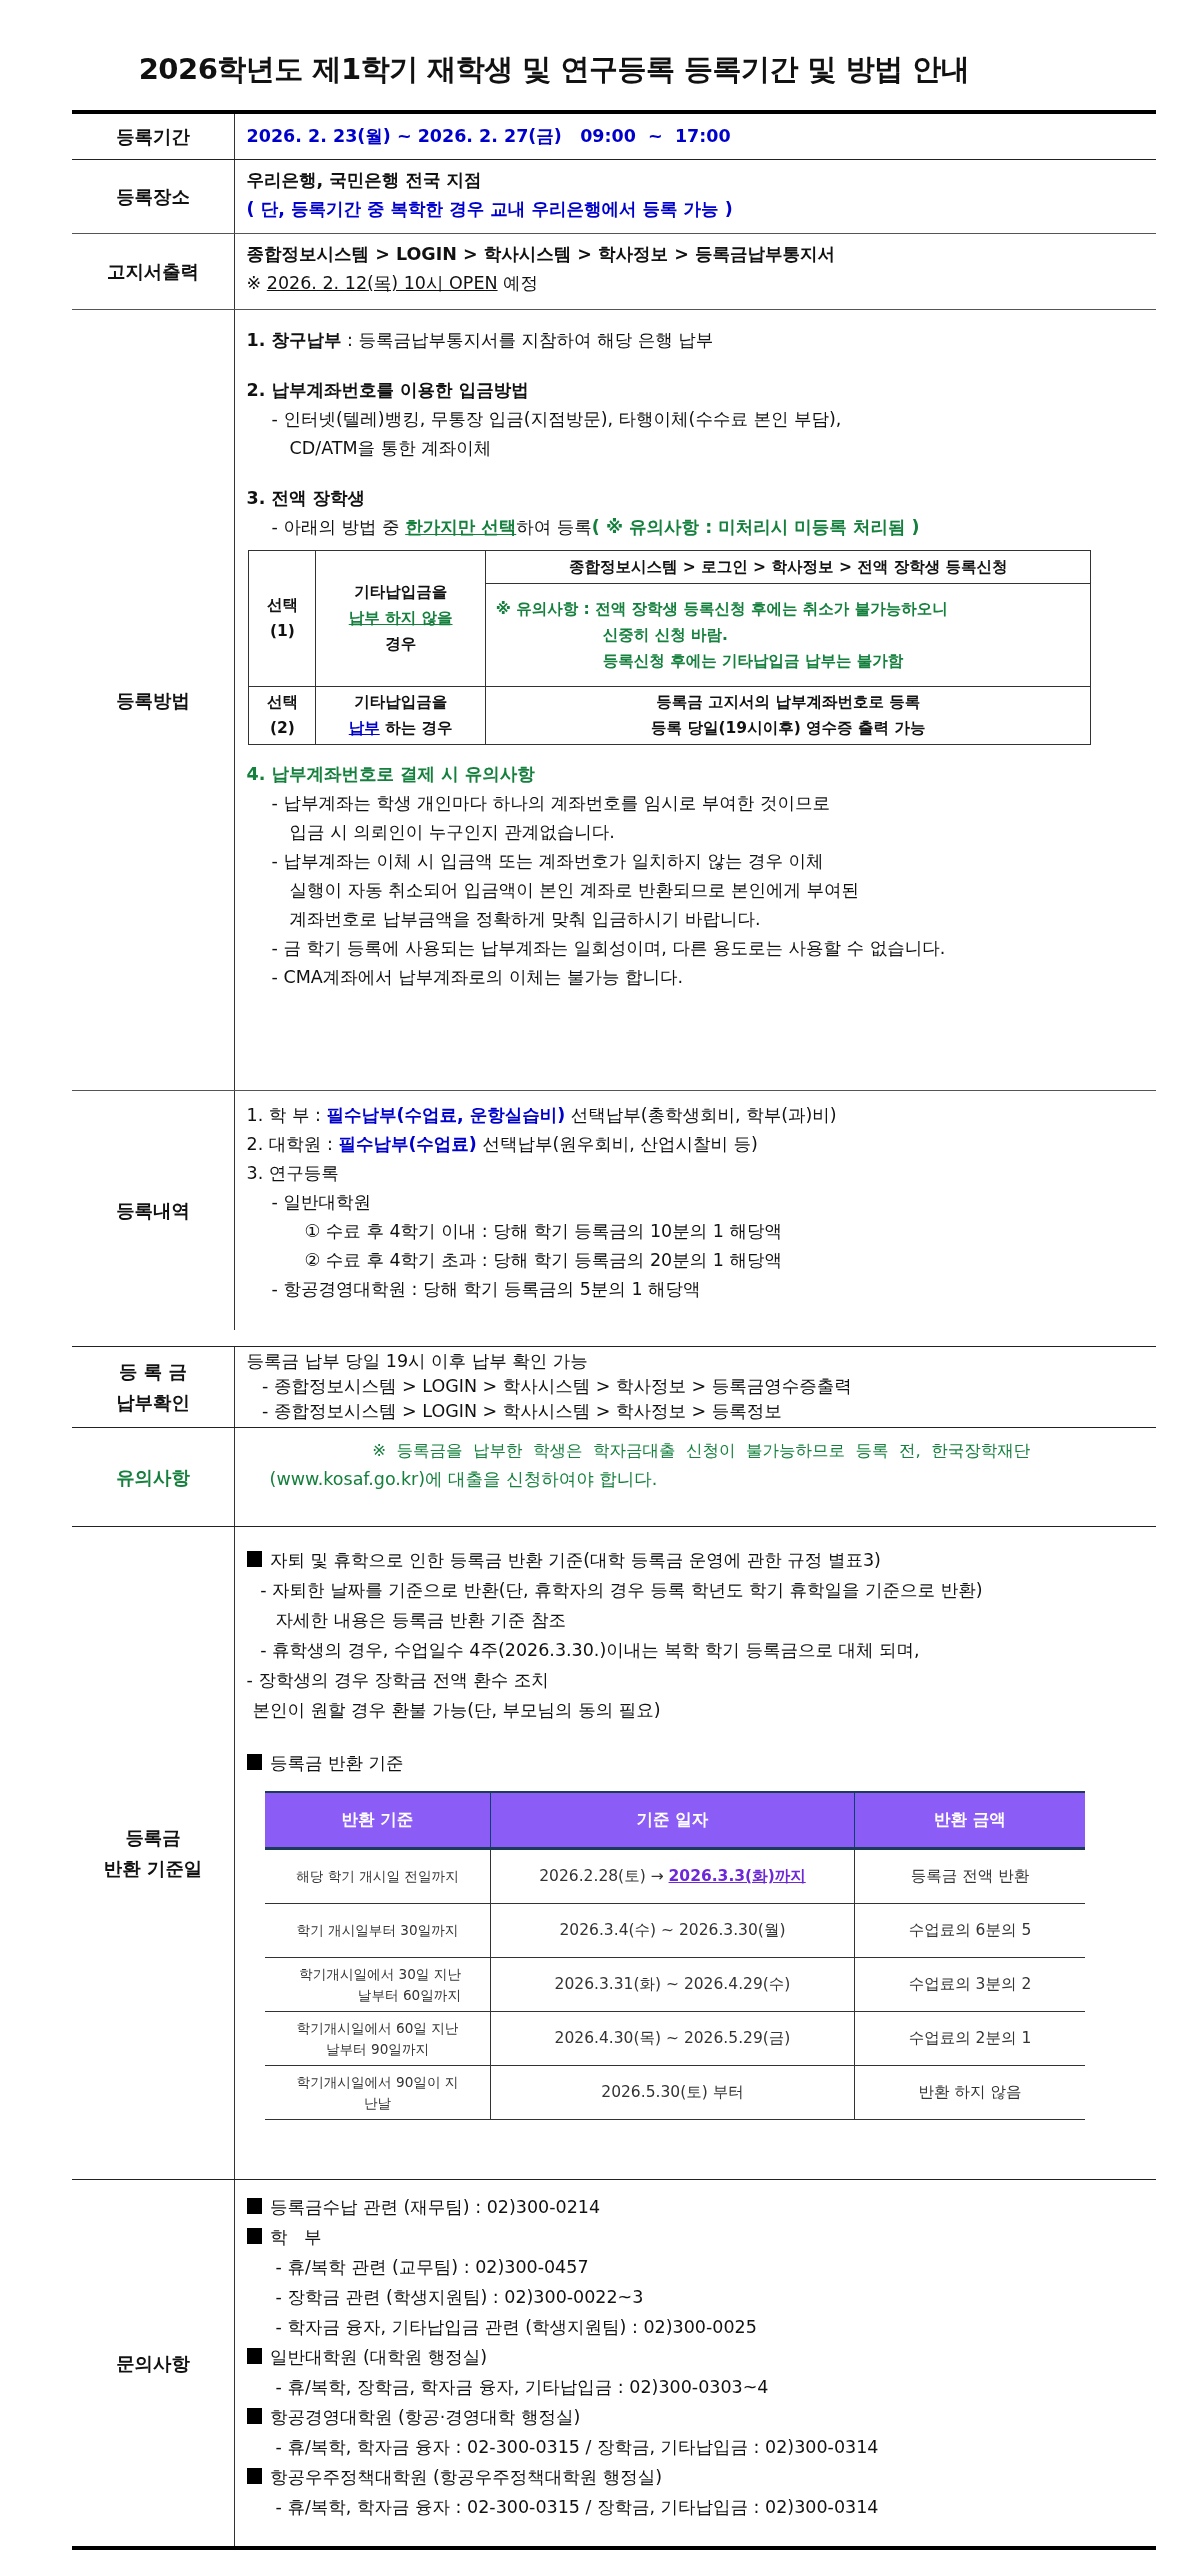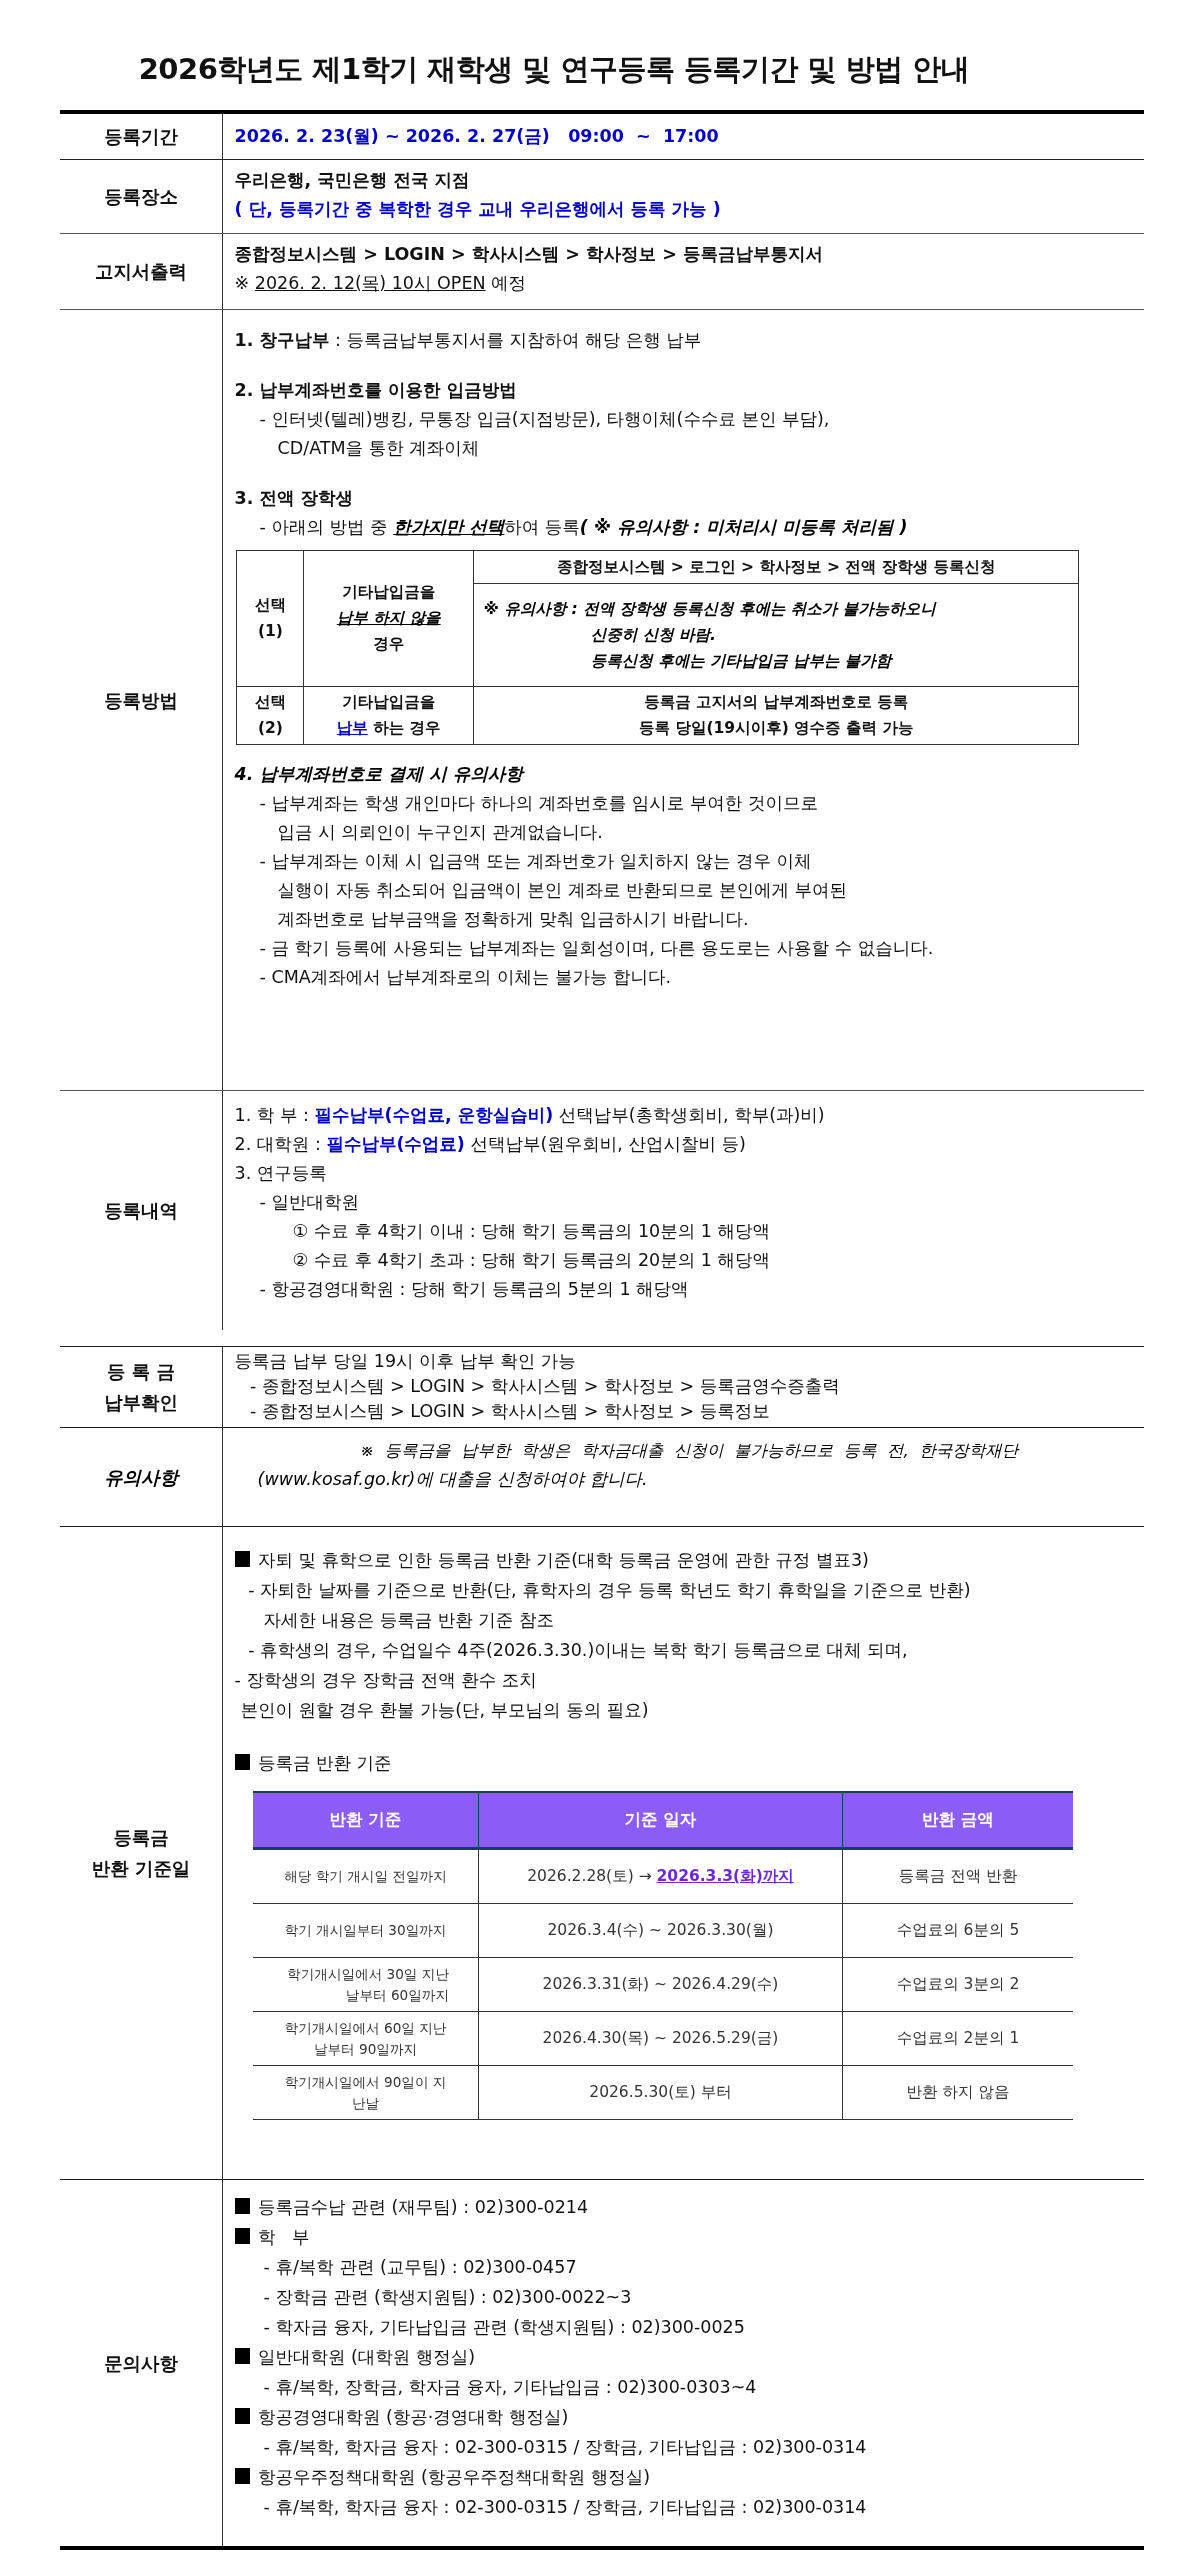--- a/index.html
+++ b/index.html
@@ -1,25 +1,25 @@
 <!DOCTYPE html>
 <html><head>
 <meta charset="utf-8">
 <style>
   html, body { margin:0; padding:0; background:#ffffff; }
   body { width:1202px; height:2576px; position:relative; font-family:"DejaVu Sans", "Liberation Sans", sans-serif; color:#111; overflow:hidden; }
   .title { position:absolute; left:0; width:1108px; top:50px; text-align:center; font-size:29px; font-weight:bold; letter-spacing:-0.5px; }
-  .main { position:absolute; left:60px; top:110px; width:1084px; border-top:4.8px solid #000; border-bottom:4.8px solid #000; }
+  .main { position:absolute; left:72px; top:110px; width:1084px; border-top:4.8px solid #000; border-bottom:4.8px solid #000; }
   .row { display:flex; border-top:1.5px solid #555; }
   .row:first-child { border-top:none; }
   .row.dark { border-top:1.9px solid #222; }
   .lbl { width:162px; flex:none; border-right:1.5px solid #333; display:flex; align-items:center; justify-content:center; text-align:center; font-weight:bold; font-size:18.4px; line-height:31px; }
   .val { flex:1; padding:0 0 0 11.6px; font-size:17.5px; line-height:29px; position:relative; }
   .blue { color:#0000cc; }
-  .red { color:#000000;font-style:italic; }
+  .red { color:#15803d; }
   .b { font-weight:bold; }
   .u { text-decoration:underline; }
   .ind1 { padding-left:25px; }
   .ind3 { padding-left:68px; }
   .sq { display:inline-block; width:15.5px; height:15.5px; background:#000; margin-right:7.8px; vertical-align:-1px; }
   .nest { border-collapse:collapse; margin:7.8px 0 0 1.9px; width:843px; font-size:15.5px; line-height:26px; }
   .nest td { border:1.5px solid #333; text-align:center; font-weight:bold; padding:1.9px 3.9px; }
   .refund { border-collapse:collapse; width:820px; margin-left:18.4px; font-size:15.5px; }
   .refund th { background:#8b5cf6; color:#fff; height:52px; font-weight:bold; font-size:16.5px; border-right:1.5px solid #0b3f6e; border-bottom:3.9px solid #1c3a5a; border-top:2.9px solid #1c3a5a; }
   .refund th:last-child { border-right:none; }

